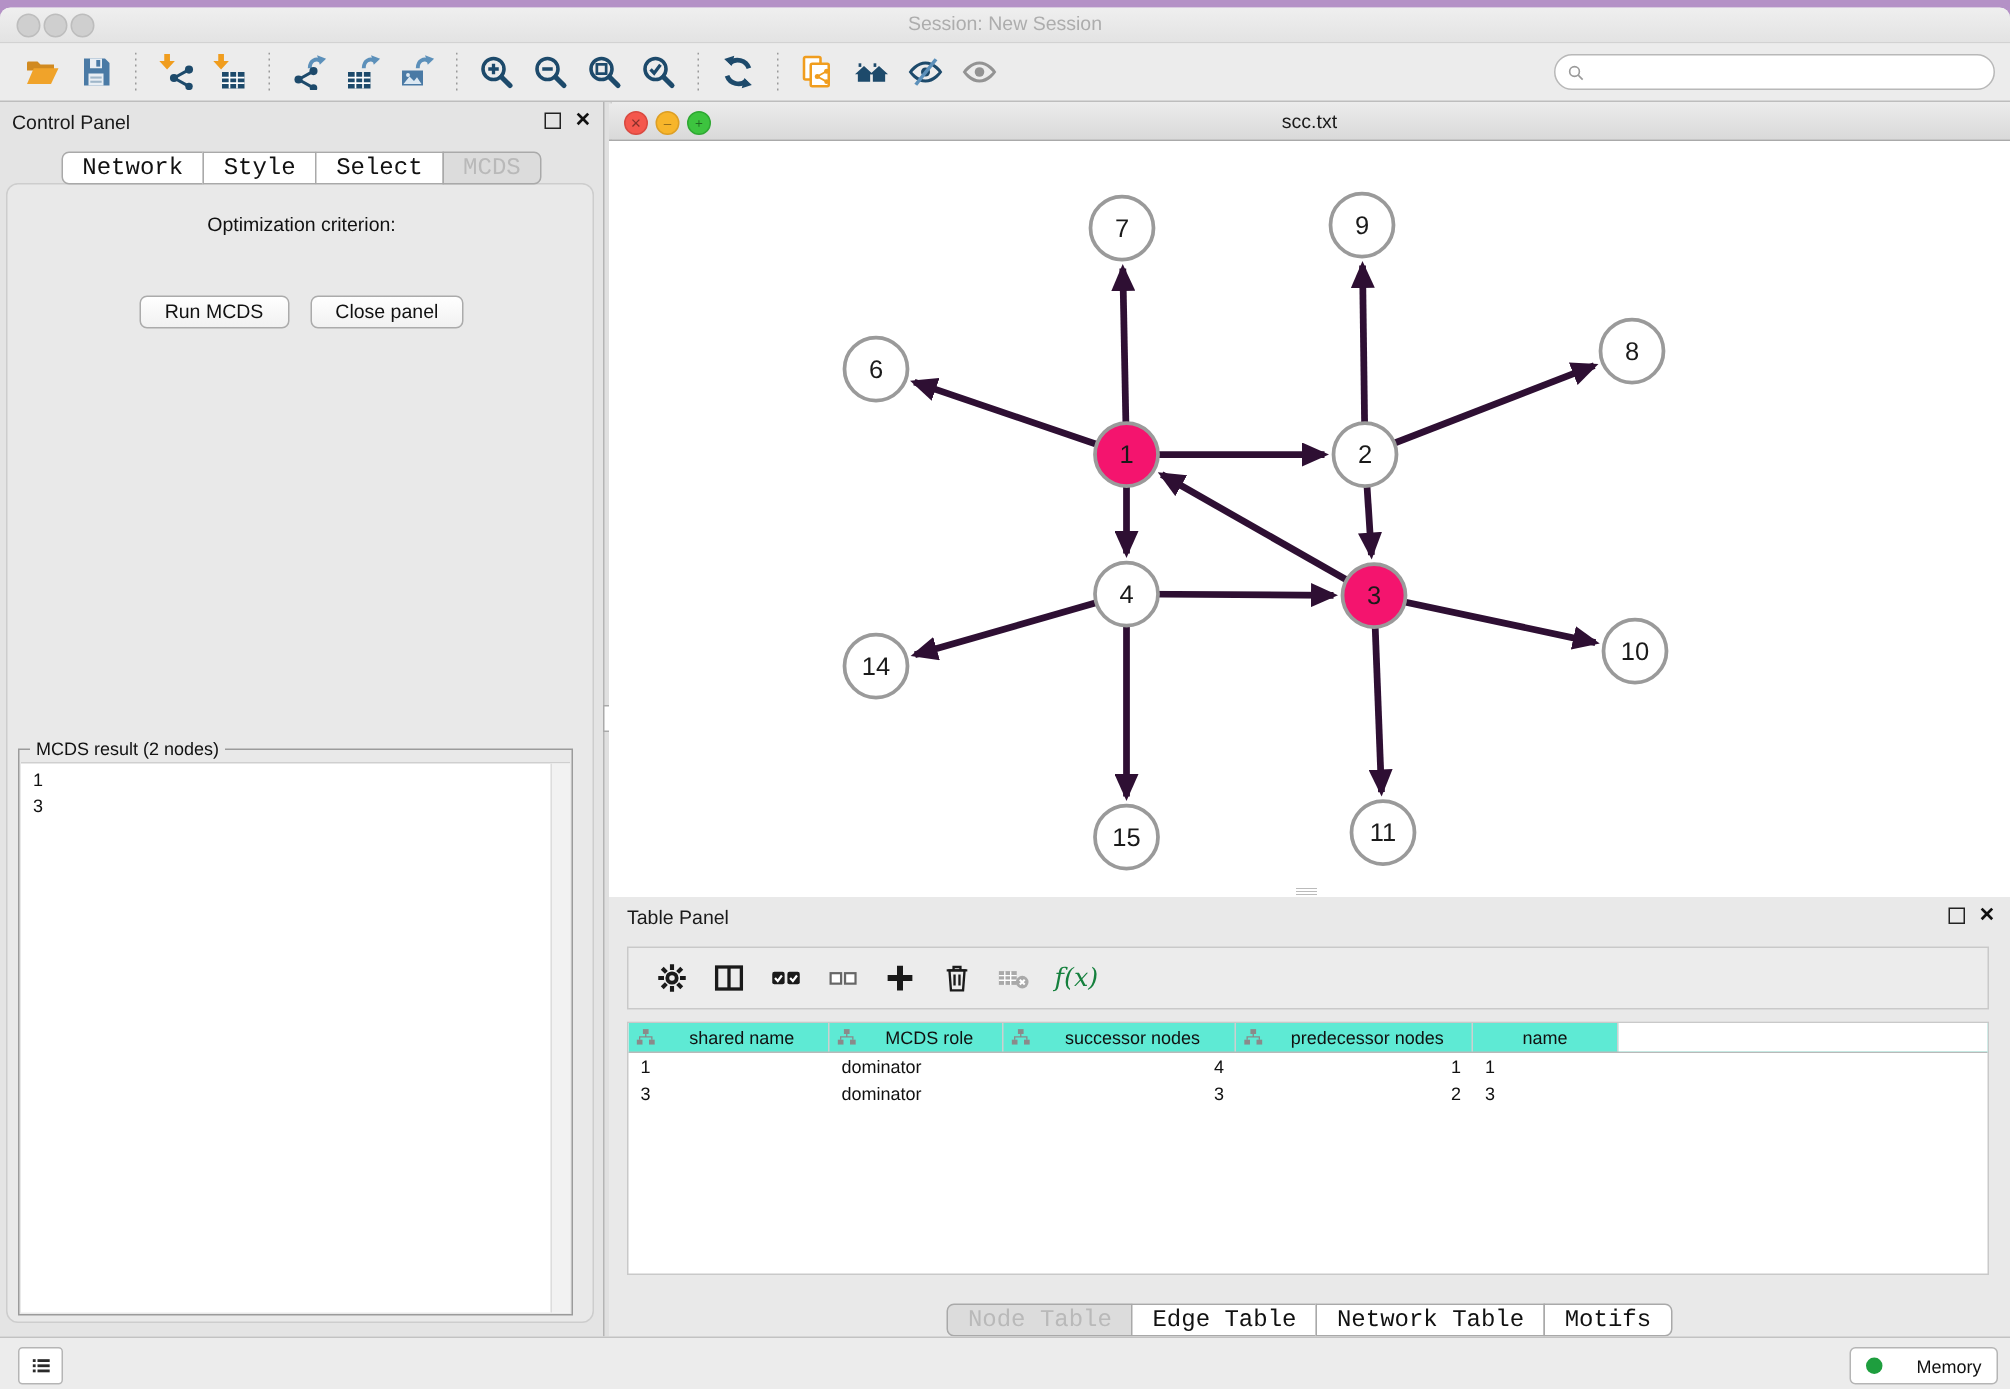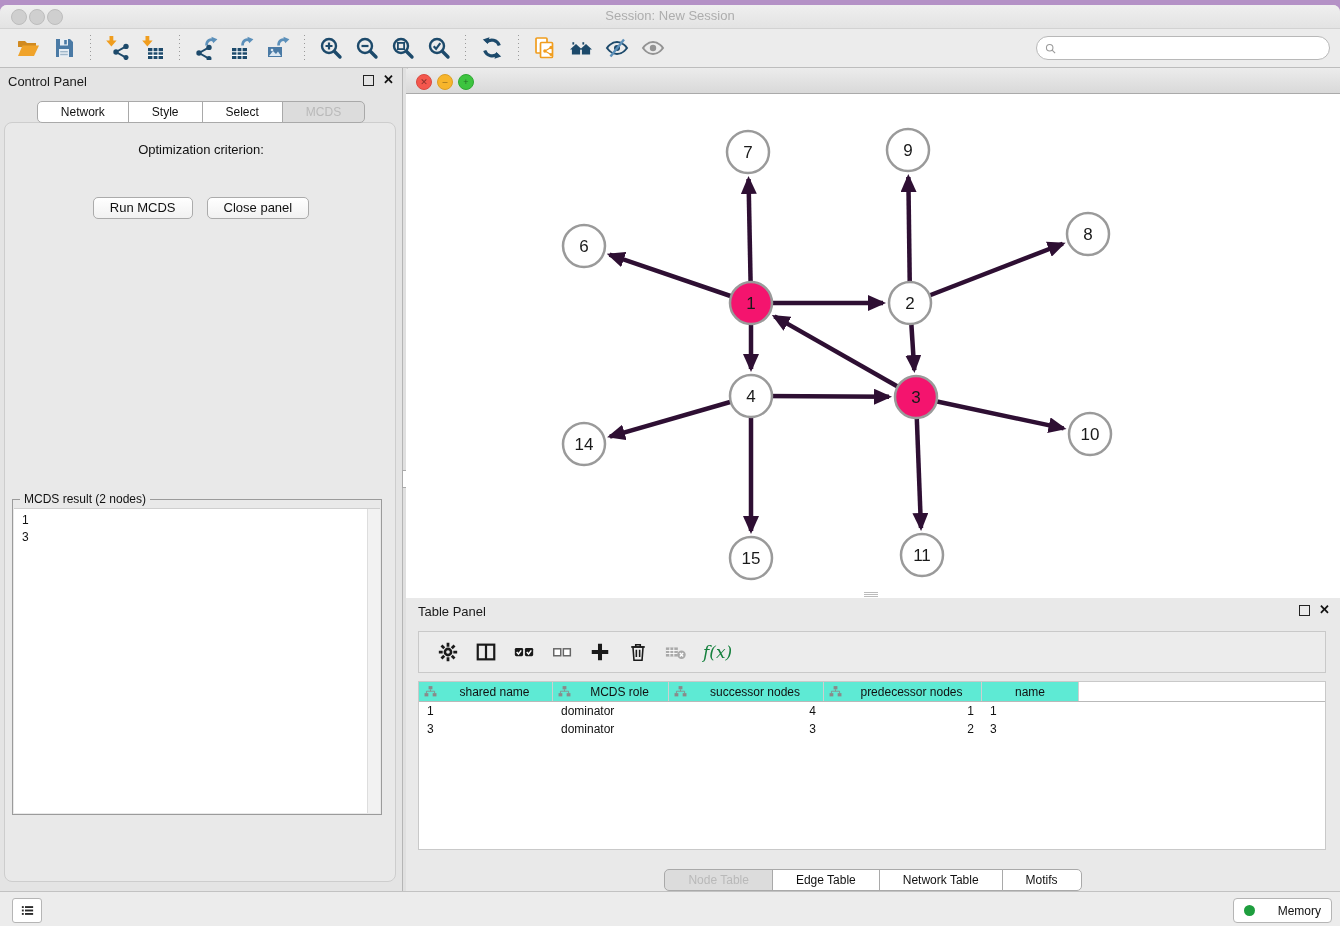--- a/index.html
+++ b/index.html
@@ -26,34 +26,34 @@
   .control-panel{position:absolute;left:0;top:0;width:402px;height:100%;background:#e4e4e4;}
   .v-divider{position:absolute;left:402px;top:0;width:4px;height:100%;background:#e0e0e0;border-left:1px solid #b5b5b5;border-right:1px solid #cfcfcf;}
   .v-divider .knob{position:absolute;left:-1px;top:402px;width:5px;height:16px;background:#fff;border:1px solid #aaa;}
   .right-side{position:absolute;left:406px;top:0;width:934px;height:100%;}
   
   .cp-header{position:absolute;left:8px;top:6px;font-size:13px;color:#1a1a1a;text-align:right;}
   .panel-btns{position:absolute;right:8px;top:6px;display:flex;align-items:center;gap:9px;}
   .float-btn{width:9px;height:9px;border:1.5px solid #222;display:inline-block;}
   .close-btn{font-size:13px;font-weight:bold;color:#111;line-height:12px;}
   .cp-tabs{position:absolute;left:0;top:33px;width:100%;display:flex;justify-content:center;z-index:3;}
-  .tab{height:20px;line-height:20px;padding:0 23px;background:#fff;border:1px solid #a9a9a9;font-size:12px;color:#111;margin-left:-1px;}
+  .tab{height:20px;line-height:20px;padding:0 13px;background:#fff;border:1px solid #a9a9a9;font-size:16px;color:#111;margin-left:-1px;font-family:Liberation Mono, monospace;}
   .tab:first-child{border-radius:5px 0 0 5px;margin-left:0;}
   .tab:last-child{border-radius:0 5px 5px 0;}
   .tab.active{background:#dcdcdc;color:#b9b9b9;}
   .cp-content{position:absolute;left:4px;top:54px;width:392px;height:760px;background:#e9e9e9;border:1px solid #cdcdcd;border-radius:8px;box-sizing:border-box;}
   .opt-label{position:absolute;left:0;width:100%;top:74px;text-align:center;font-size:13px;color:#111;}
   .dropdown{position:absolute;left:44px;top:95px;width:308px;height:24px;background:#fff;border:1px solid #ababab;border-radius:5px;box-sizing:border-box;display:flex;align-items:center;}
   .dropdown .dd-value{flex:1;font-size:13px;color:#111;padding-left:10px;}
   .dd-stepper{width:20px;display:flex;flex-direction:column;align-items:center;gap:3px;margin-right:2px;}
   .dd-up{width:0;height:0;border-left:4px solid transparent;border-right:4px solid transparent;border-bottom:5px solid #333;}
   .dd-down{width:0;height:0;border-left:4px solid transparent;border-right:4px solid transparent;border-top:5px solid #333;}
   .cp-buttons{position:absolute;left:0;width:100%;top:129px;display:flex;justify-content:center;gap:14px;}
   .push-btn{height:22px;line-height:20px;padding:0 16px;background:linear-gradient(#ffffff,#f1f1f1);border:1px solid #ababab;border-radius:5px;font-size:13px;color:#111;}
-  .groupbox{position:absolute;left:12px;top:431px;width:370px;height:316px;border:1px solid #9b9b9b;box-sizing:border-box;}
+  .groupbox{position:absolute;left:12px;top:431px;width:370px;height:378px;border:1px solid #9b9b9b;box-sizing:border-box;}
   .groupbox .legend{position:absolute;left:7px;top:-8px;background:#e9e9e9;padding:0 4px;font-size:12px;color:#111;}
   .result-area{position:absolute;left:1px;top:8px;right:1px;bottom:1px;background:#fff;border-top:1px solid #cfcfcf;display:flex;}
   .result-lines{flex:1;padding:3px 0 0 8px;font-size:12px;line-height:17px;color:#111;}
   .result-scroll{width:12px;background:#f2f2f2;border-left:1px solid #ddd;}
   
   .net-window{position:absolute;left:0;top:1px;width:100%;height:529px;}
   .net-titlebar{position:relative;height:24px;background:linear-gradient(#ebebeb,#d9d9d9);border-bottom:1px solid #aaa;}
   .net-titlebar .traffic{top:5px;}
   .net-title{position:absolute;left:0;right:0;top:4px;text-align:center;font-size:13px;color:#1a1a1a;}
   .net-canvas{position:relative;width:100%;height:504px;background:#fff;}
@@ -288,20 +288,21 @@
         <span class="knob"></span>
       </div>
 
     <div class="right-side">
 
       <div class="net-window">
         <div class="net-titlebar">
           <span class="traffic t-red" style="left:10px">✕</span>
           <span class="traffic t-yellow" style="left:31px">–</span>
           <span class="traffic t-green" style="left:52px">+</span>
+          <div class="net-title">scc.txt</div>
         </div>
         <div class="net-canvas">
           <svg id="graph-svg" width="934" height="504">
               <defs>
                 <marker id="arrow" viewBox="0 0 18 16" markerWidth="18" markerHeight="16" refX="15" refY="8" orient="auto" markerUnits="userSpaceOnUse">
                   <path d="M0 0 18 8 0 16z" fill="#2e0f33"></path>
                 </marker>
               </defs>
               <line x1="345" y1="209" x2="342.5363180039074" y2="84.99467286333888" stroke="#2e0f33" stroke-width="4.5" marker-end="url(#arrow)"></line>
               <line x1="345" y1="209" x2="203.55258714887088" y2="160.7215417214709" stroke="#2e0f33" stroke-width="4.5" marker-end="url(#arrow)"></line>

